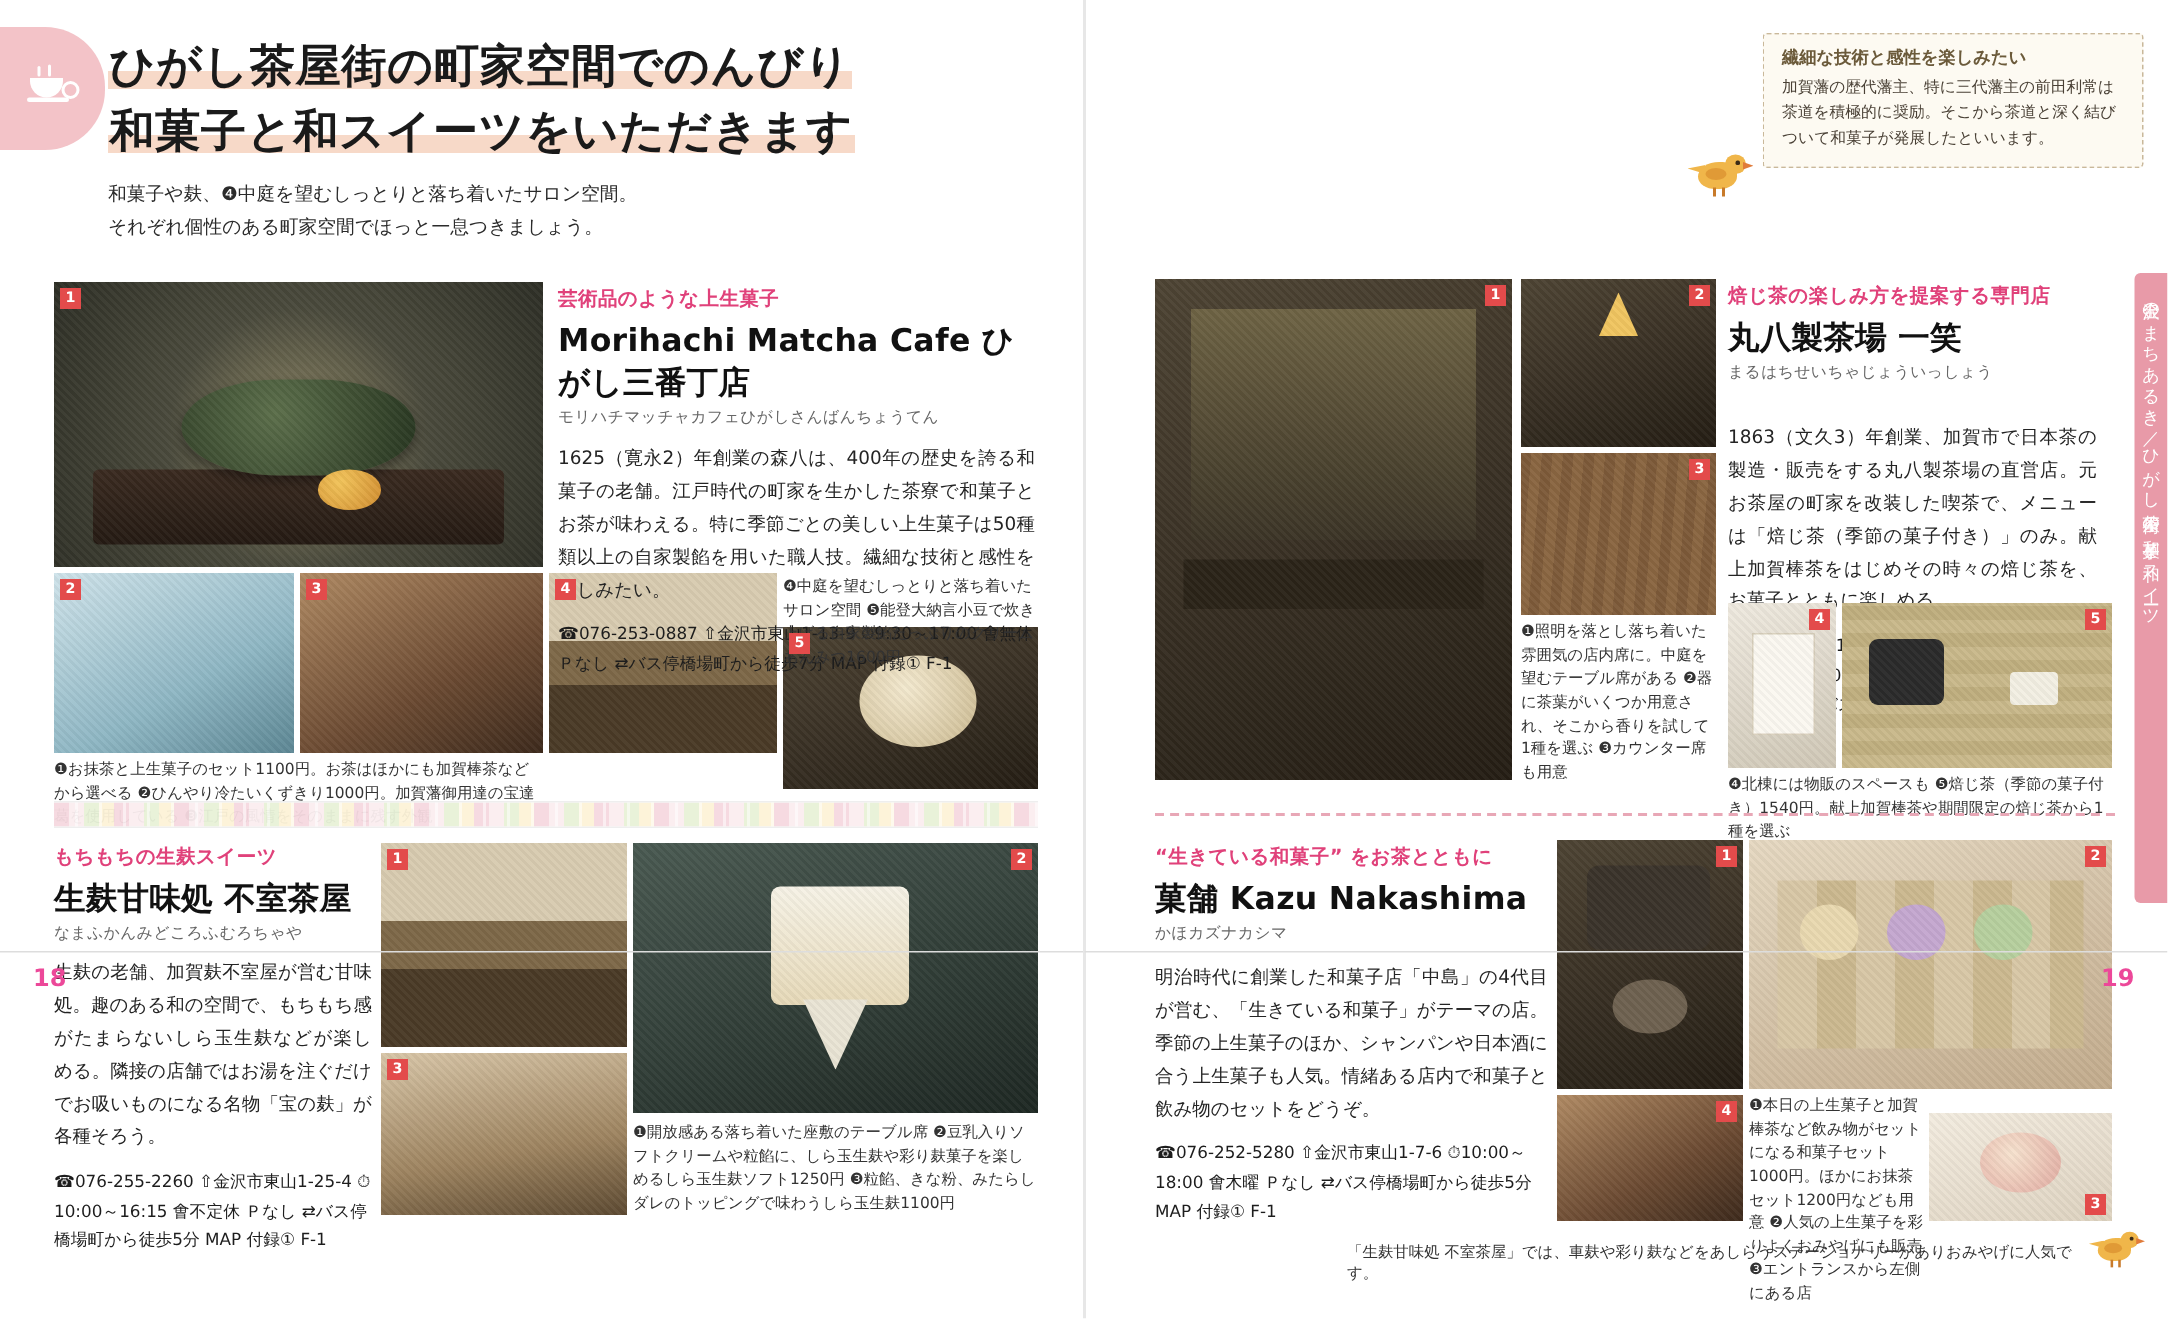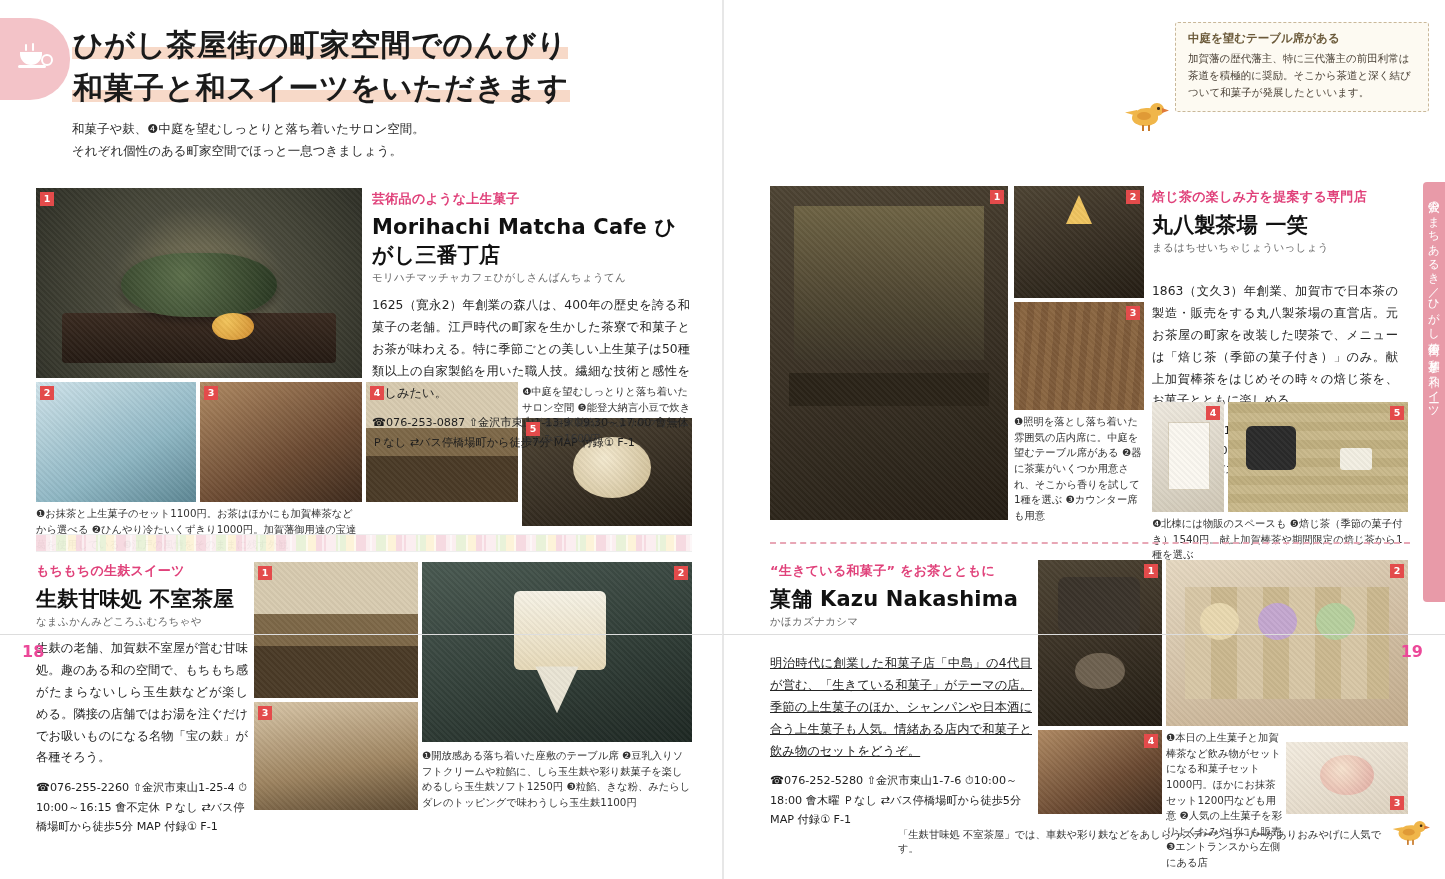--- a/index.html
+++ b/index.html
@@ -161,21 +161,21 @@
     <span class="hl">ひがし茶屋街の町家空間でのんびり</span><br>
     <span class="hl">和菓子と和スイーツをいただきます</span>
   </h1>
 
   <div class="lede">
     <div>和菓子や麸、❹中庭を望むしっとりと落ち着いたサロン空間。</div>
     <div>それぞれ個性のある町家空間でほっと一息つきましょう。</div>
   </div>
 
   <div class="notebox">
-    <div class="nb-title">中庭を望むテーブル席がある</div>
+    <div class="nb-title">繊細な技術と感性を楽しみたい</div>
     <div class="nb-body">加賀藩の歴代藩主、特に三代藩主の前田利常は茶道を積極的に奨励。そこから茶道と深く結びついて和菓子が発展したといいます。</div>
   </div>
   <div class="bird">
     <div class="tail"></div>
       <div class="body"></div>
       <div class="wing"></div>
     <div class="head"></div>
       <div class="eye"></div>
       <div class="beak"></div>
     <div class="leg"></div>
@@ -298,21 +298,21 @@
     <div class="badge tr">5</div>
   </div>
   <div class="cap" style="position:absolute;left:1152px;top:516px;width:256px;">❹北棟には物販のスペースも ❺焙じ茶（季節の菓子付き）1540円。献上加賀棒茶や期間限定の焙じ茶から1種を選ぶ</div>
 
   <div class="dashline" style="left:770px;top:542px;width:640px;"></div>
 
   <div style="position:absolute;left:770px;top:562px;width:262px;">
     <div class="sec-head">“生きている和菓子” をお茶とともに</div>
     <div class="shop-name">菓舗 Kazu Nakashima</div>
     <div class="shop-kana">かほカズナカシマ</div>
-    <div class="body-txt" style="margin-top:24px;text-decoration:underline;">明治時代に創業した和菓子店「中島」の4代目が営む、「生きている和菓子」がテーマの店。季節の上生菓子のほか、シャンパンや日本酒に合う上生菓子も人気。情緒ある店内で和菓子と飲み物のセットをどうぞ。</div>
+    <div class="body-txt" style="margin-top:12px;">明治時代に創業した和菓子店「中島」の4代目が営む、「生きている和菓子」がテーマの店。季節の上生菓子のほか、シャンパンや日本酒に合う上生菓子も人気。情緒ある店内で和菓子と飲み物のセットをどうぞ。</div>
     <div class="info-txt" style="margin-top:9px;">☎076-252-5280 ⇧金沢市東山1-7-6 ⏱10:00～18:00 㑹木曜 Ｐなし ⇄バス停橋場町から徒歩5分 MAP 付録① F-1</div>
   </div>
 
   <div class="photo" style="left:1038px;top:560px;width:124px;height:166px;">
     <div class="ph-dark"></div>
     <div style="position:absolute;left:16%;top:10%;width:66%;height:34%;background:#3a332a;border-radius:8px;"></div>
     <div style="position:absolute;left:30%;top:56%;width:40%;height:22%;background:#6e6150;border-radius:50%;"></div>
     <div class="grain"></div>
     <div class="badge tr">1</div>
   </div>

